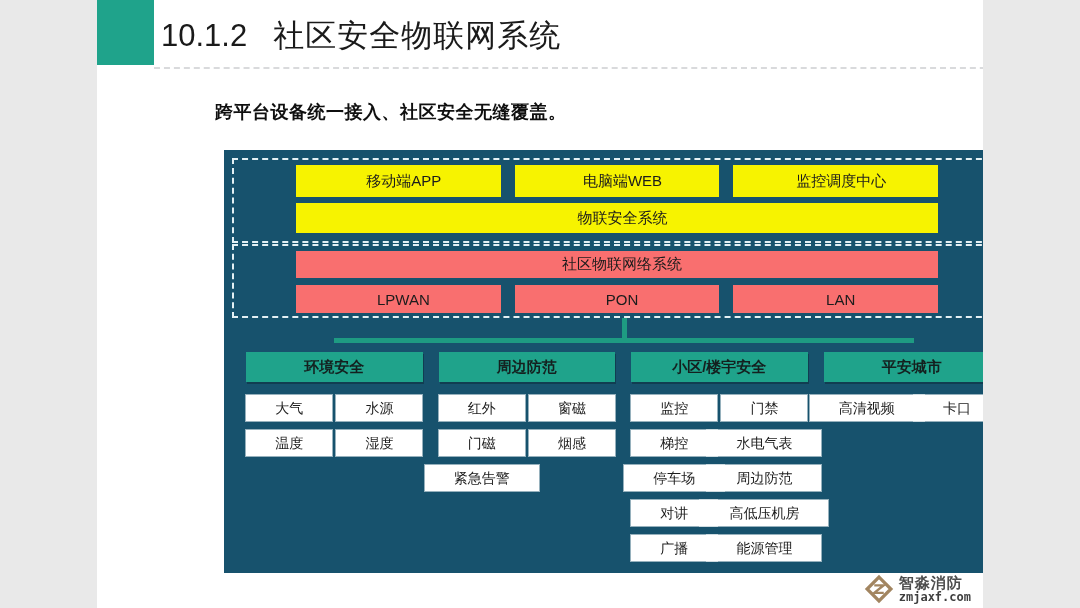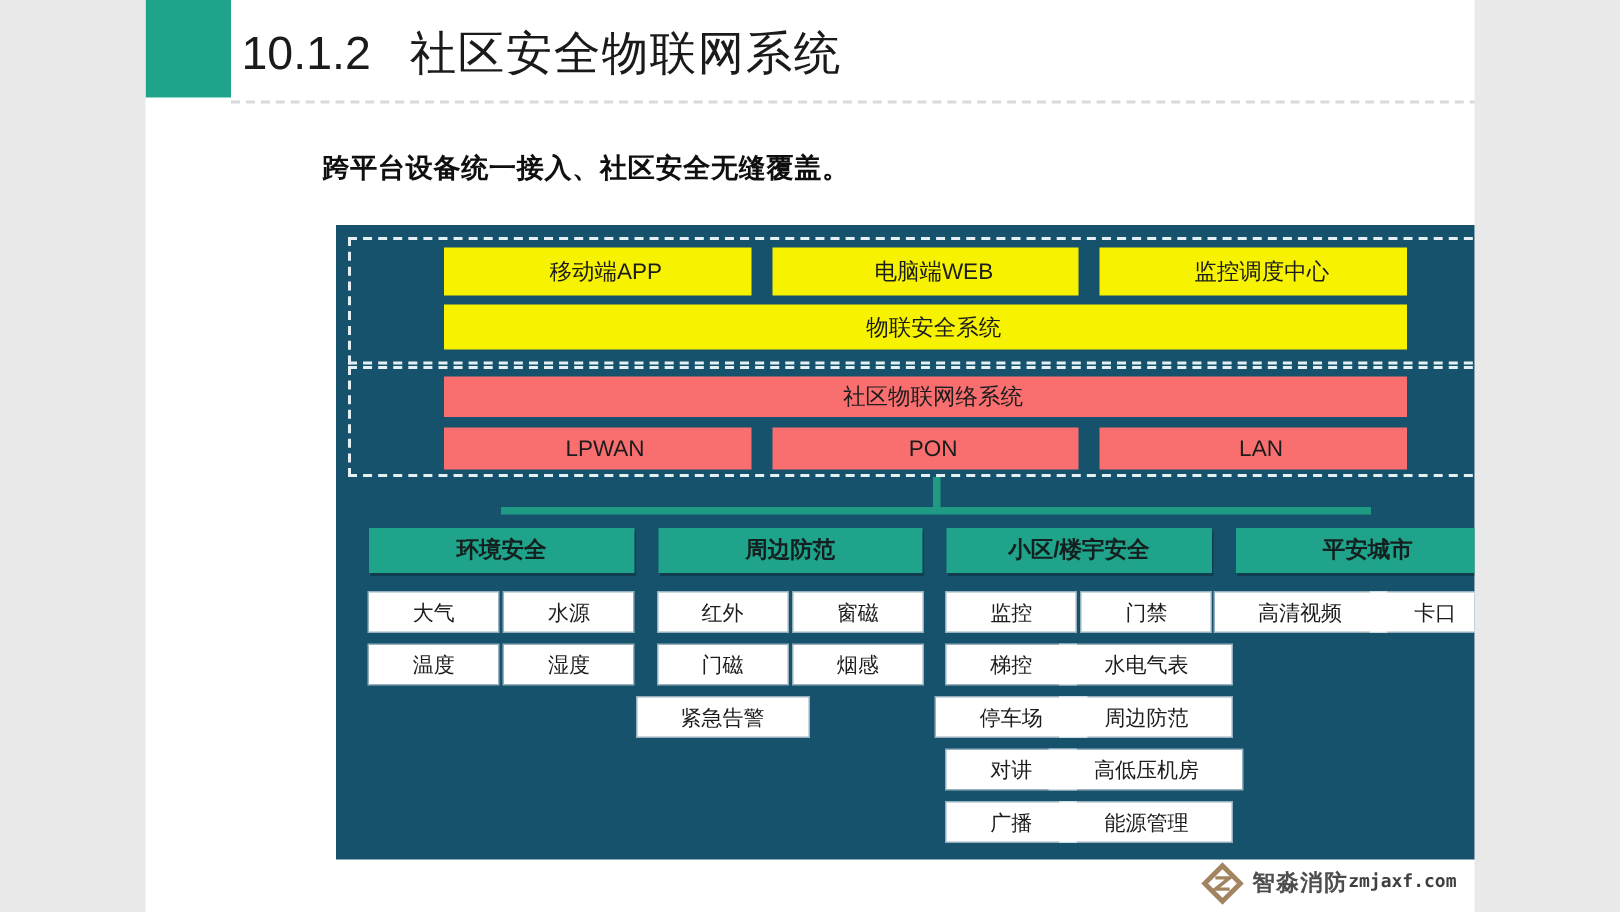--- a/index.html
+++ b/index.html
@@ -40,21 +40,21 @@
   
   .connector-v{position:absolute;left:398px;top:168px;width:5px;height:22px;background:var(--connector);}
   .connector-h{position:absolute;left:110px;top:188px;width:580px;height:5px;background:var(--connector);}
   
   .columns{position:absolute;left:22px;top:202px;width:754px;display:grid;grid-template-columns:repeat(4,1fr);column-gap:16px;}
   .col-header{height:30px;line-height:30px;background:var(--accent-teal);color:#14201f;font-size:15px;font-weight:bold;text-align:center;box-shadow:1px 2px 0 rgba(0,0,0,0.25);}
   .col-items{margin-top:13px;display:grid;grid-template-columns:repeat(2,1fr);row-gap:9px;column-gap:4px;justify-items:center;align-items:start;}
   .device-box{background:#ffffff;color:#1c1c1c;font-size:14px;line-height:20px;padding:3px 29px;min-width:50px;text-align:center;white-space:nowrap;box-shadow:0 0 0 1px rgba(255,255,255,0.55);}
   
   .watermark{position:absolute;right:12px;bottom:4px;display:flex;align-items:center;gap:5px;}
-  .wm-texts{display:flex;flex-direction:row;line-height:1.05;}
+  .wm-texts{display:flex;flex-direction:column;line-height:1.05;}
   .wm-brand{font-size:15px;font-weight:bold;color:#4d4d4d;letter-spacing:1px;}
   .wm-site{font-size:12px;font-weight:bold;color:#3f3f3f;font-family:"DejaVu Sans Mono",monospace;}
 </style>
 </head>
 <body>
 
 <div class="slide">
 
   <div class="accent-square"></div>
 

